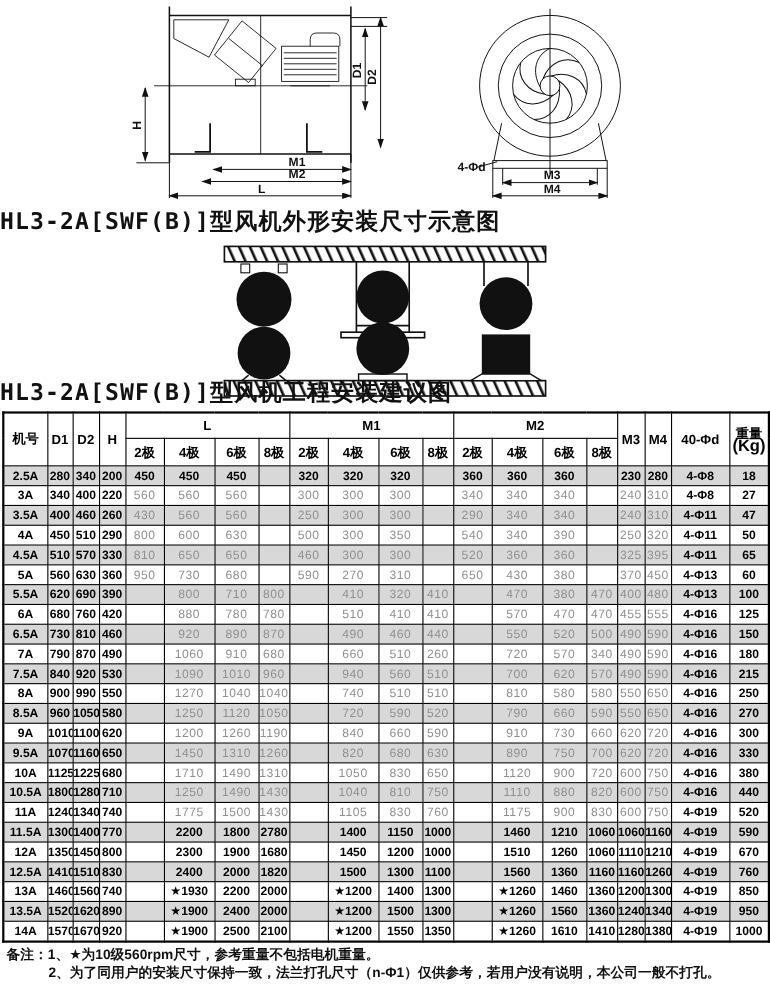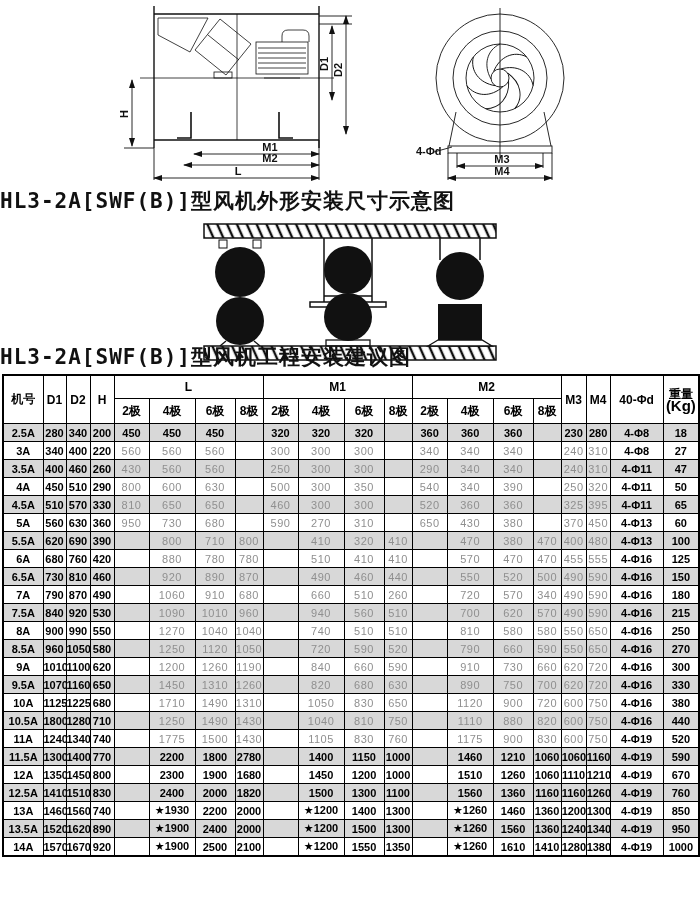--- a/index.html
+++ b/index.html
@@ -768,14 +768,18 @@
             <td class="c-val">1410</td>
             <td class="c-val">1280</td>
             <td class="c-val">1380</td>
             <td class="c-dark">4-Φ19</td>
             <td class="c-dark">1000</td>
           </tr>
         </tbody>
     </table>
   </div>
 
+  <div class="notes">
+    <div class="n1">备注：1、★为10级560rpm尺寸，参考重量不包括电机重量。</div>
+    <div class="n2">2、为了同用户的安装尺寸保持一致，法兰打孔尺寸（n-Φ1）仅供参考，若用户没有说明，本公司一般不打孔。</div>
+  </div>
 
 </div>
 
 </body></html>

